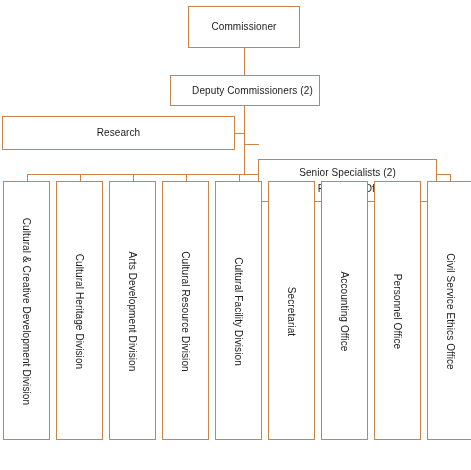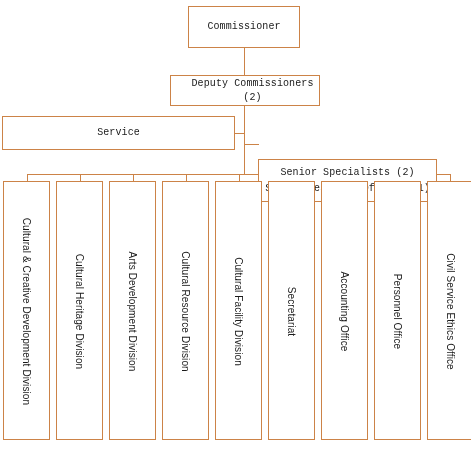--- a/index.html
+++ b/index.html
@@ -22,21 +22,20 @@
   .node {
     position: absolute;
     box-sizing: border-box;
     background: #ffffff;
     border: 1px solid #cc8347;
     display: flex;
     align-items: center;
     justify-content: center;
     text-align: center;
     z-index: 3;
-    font-family: Liberation Mono, monospace;
   }
   .node-label {
     font-size: 10px;
     line-height: 14px;
     color: #1a1a1a;
     white-space: pre-line;
     letter-spacing: 0.1px;
   }
   
   #node-commissioner {
@@ -137,21 +136,21 @@
 
   <div class="node" id="node-commissioner">
     <span class="node-label">Commissioner</span>
   </div>
 
   <div class="node" id="node-deputy">
     <span class="node-label">Deputy Commissioners (2)</span>
   </div>
 
   <div class="node" id="node-director">
-    <span class="node-label">Service</span>
+    <span class="node-label">Research</span>
   </div>
 
   <div class="node" id="node-senior">
     <span class="node-label">Senior Specialists (2)
 Senior Research Officer (1)</span>
   </div>
 
   <div class="leaf" style="left:3px;">
     <div class="leaf-inner">
       <span class="leaf-label">Cultural &amp; Creative Development Division</span>

